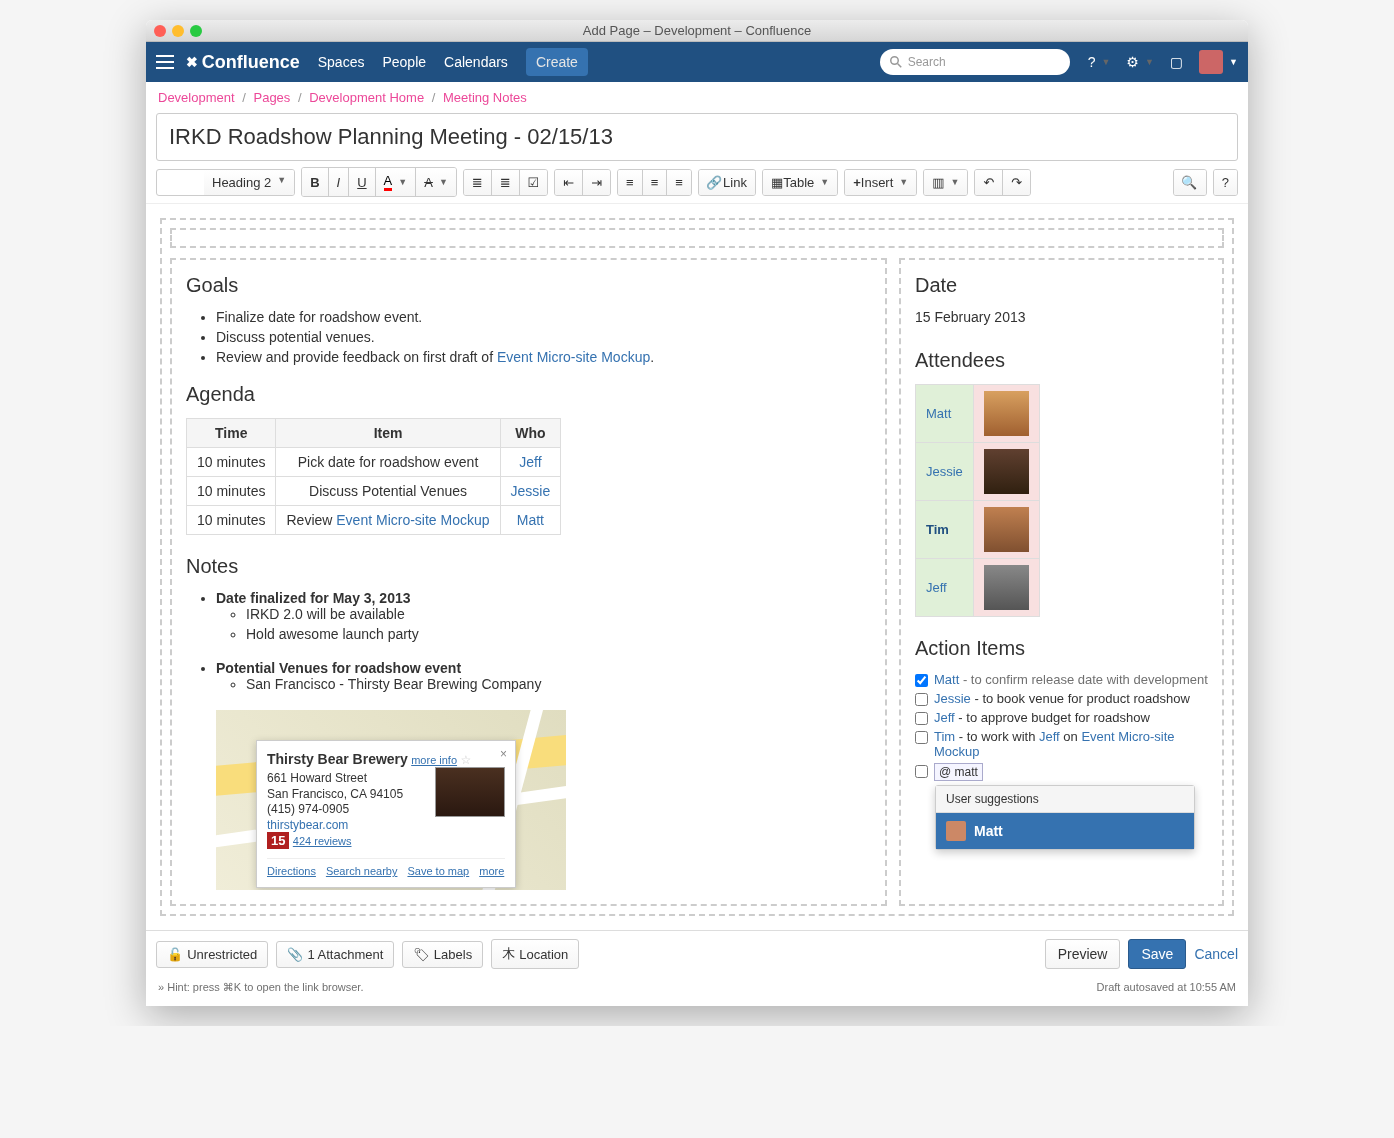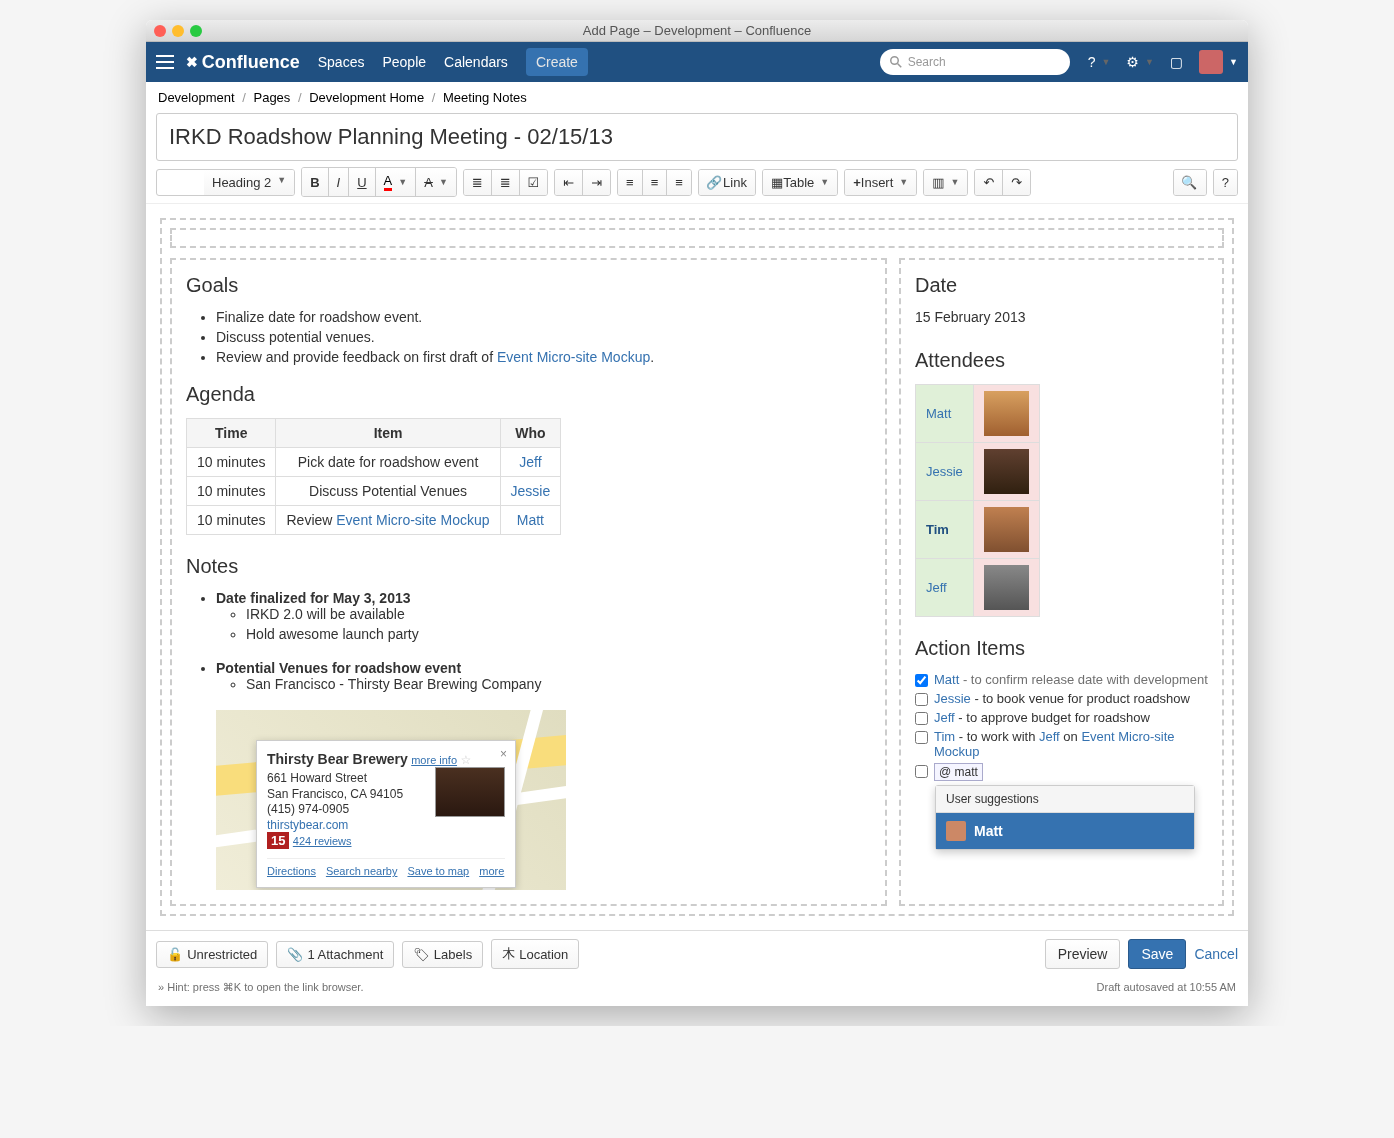--- a/index.html
+++ b/index.html
@@ -21,21 +21,21 @@
 .nav-links { display: flex; gap: 18px; align-items: center; }
 .nav-link { color: #fff; font-size: 14px; cursor: pointer; }
 .create-btn { background: #3572b0; padding: 6px 10px; border-radius: 4px; color: #e5e5e5; cursor: pointer; }
 .spacer { flex: 1; }
 .search-box { background: #fff; height: 26px; width: 190px; border-radius: 13px; padding: 0 10px; display: flex; align-items: center; color: #999; font-size: 12px; margin-right: 10px; }
 .search-box svg { width: 12px; height: 12px; margin-right: 6px; }
 .nav-icon { color: #fff; margin: 0 8px; cursor: pointer; display: flex; align-items: center; }
 .avatar-sm { width: 24px; height: 24px; border-radius: 3px; background: #c66; margin-left: 8px; }
 
 .breadcrumb { padding: 8px 12px; font-size: 13px; }
-.breadcrumb a { color: #000000; text-decoration: none; }
+.breadcrumb a { color: #ec4899; text-decoration: none; }
 .breadcrumb span.sep { color: #999; margin: 0 4px; }
 
 .title-input { margin: 0 10px; border: 1px solid #ccc; border-radius: 3px; padding: 10px 12px; font-size: 22px; color: #333; }
 
 .toolbar { padding: 6px 10px; display: flex; gap: 6px; align-items: center; border-bottom: 1px solid #eee; }
 .tb-group { display: flex; border: 1px solid #ccc; border-radius: 3px; overflow: hidden; }
 .tb-btn { padding: 5px 8px; font-size: 13px; background: linear-gradient(#fff,#f5f5f5); border-right: 1px solid #ccc; cursor: pointer; display:flex; align-items:center; color:#333;}
 .tb-btn:last-child { border-right: none; }
 .tb-select { padding: 5px 8px; min-width: 90px; font-size: 13px; background: linear-gradient(#fff,#f5f5f5); display: flex; justify-content: space-between; align-items:flex-start; cursor:pointer;margin-left:47px; }
 .caret { font-size: 9px; margin-left: 6px; color: #666; }

